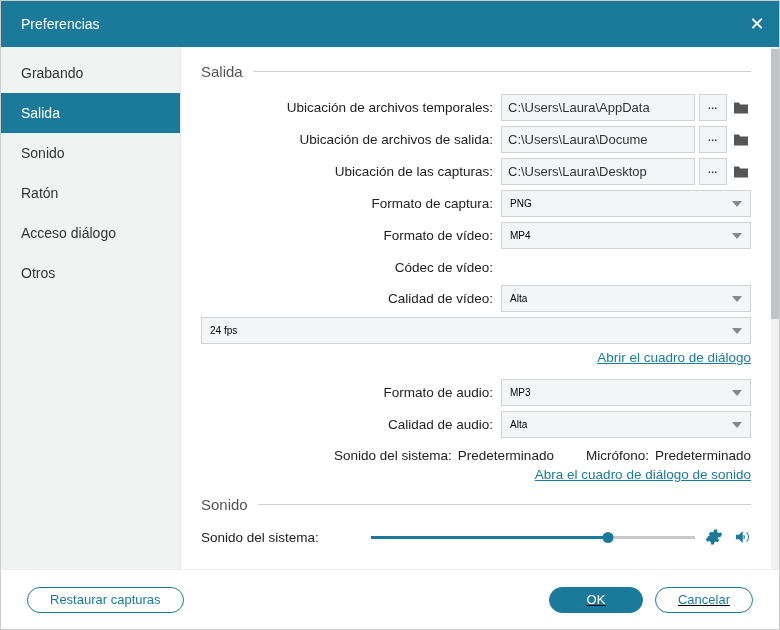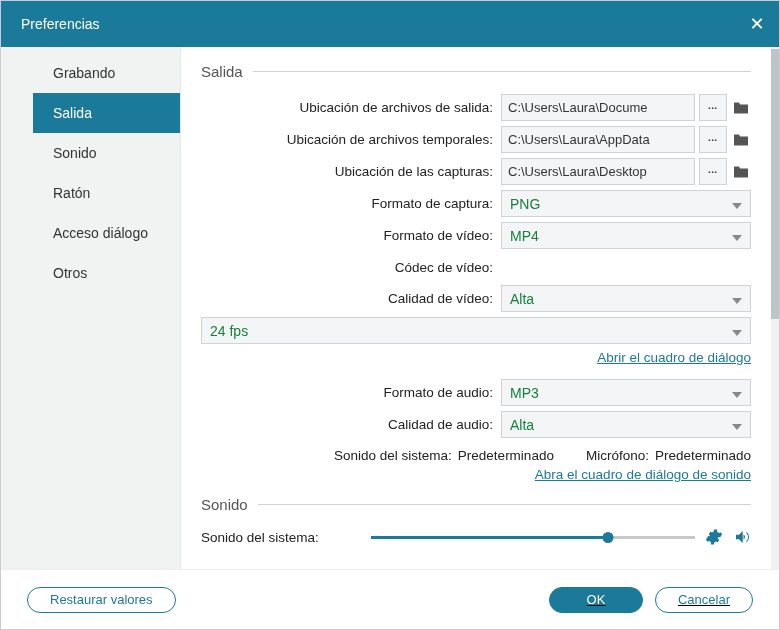--- a/index.html
+++ b/index.html
@@ -2,36 +2,36 @@
 <html><head>
 <meta charset="utf-8">
 <style>
   * { box-sizing: border-box; margin: 0; padding: 0; font-family: "Segoe UI", Arial, sans-serif; }
   body { background: #fff; }
   .window { width: 780px; height: 630px; border: 1px solid #ccc; display: flex; flex-direction: column; box-shadow: 0 2px 8px rgba(0,0,0,0.15); }
   .titlebar { background: #1b7a99; color: #fff; height: 46px; display: flex; align-items: center; justify-content: space-between; padding: 0 14px 0 20px; font-size: 14px; text-align: center; }
   .close-icon { width: 16px; height: 16px; cursor: pointer; }
   .close-icon::before { content: "✕"; font-size: 18px; color: #fff; line-height: 16px; }
   .body { flex: 1; display: flex; overflow: hidden; }
-  .sidebar { width: 180px; background: #f1f3f3; border-right: 1px solid #e5e7e7; padding-top: 6px; padding-left: 32px; }
+  .sidebar { width: 180px; background: #f1f3f3; border-right: 1px solid #e5e7e7; padding-top: 6px; }
   .sidebar-item { padding: 12px 20px; font-size: 14px; color: #333; cursor: pointer; }
   .sidebar-item.active { background: #1b7a99; color: #fff; }
   .content-wrap { flex: 1; position: relative; overflow: hidden; }
   .content { height: 100%; overflow-y: auto; padding: 6px 28px 20px 20px; }
   .section-heading { font-size: 15px; color: #555; display: flex; align-items: center; margin: 10px 0 14px 0; }
   .section-heading .line { flex: 1; height: 1px; background: #d0d0d0; margin-left: 10px; }
   .row { display: flex; align-items: center; margin-bottom: 5px; min-height: 26px; }
   .row-label { width: 300px; text-align: right; padding-right: 8px; font-size: 13.5px; color: #222; }
   .row-control { flex: 1; display: flex; align-items: center; gap: 4px; }
   .path-input { flex: 1; height: 27px; border: 1px solid #cfd3d5; background: #f4f5f6; font-size: 13px; padding: 0 6px; color: #333; overflow: hidden; white-space: nowrap; display: flex; align-items: center; }
   .ellipsis-btn { width: 28px; height: 27px; border: 1px solid #cfd3d5; background: #f4f5f6; cursor: pointer; display: flex; align-items: center; justify-content: center; font-size: 14px; color: #333; letter-spacing: 1px; }
   .ellipsis-btn::before { content: "▪▪▪"; font-size: 6px; letter-spacing: 1px; }
   .folder-icon { width: 20px; height: 27px; cursor: pointer; display: flex; align-items: center; justify-content: center; }
   .folder-icon svg { width: 18px; height: 14px; fill: #555; }
-  .select { flex: 1; height: 27px; border: 1px solid #cfd3d5; background: #f4f5f6; display: flex; align-items: center; justify-content: space-between; padding: 0 8px; font-size: 14px; color: #15803d; cursor: pointer; }
+  .select { flex: 1; height: 27px; border: 1px solid #cfd3d5; background: #f4f5f6; display: flex; align-items: center; justify-content: space-between; padding: 0 8px; font-size: 10px; color: #000000; cursor: pointer; }
   .chevron-down::before { content: ""; display: inline-block; width: 0; height: 0; border-left: 5px solid transparent; border-right: 5px solid transparent; border-top: 6px solid #888; }
   .link-row { display: flex; justify-content: flex-end; margin: 6px 0 14px 0; }
   .link { color: #1b7a99; font-size: 13.5px; text-decoration: underline; cursor: pointer; }
   .inline-info { display: flex; justify-content: flex-end; gap: 8px; font-size: 13.5px; color: #222; margin: 10px 0 4px 0; flex-wrap: wrap; }
   .inline-info .pair { display: flex; gap: 6px; }
   .slider-row { display: flex; align-items: center; margin-top: 12px; gap: 10px; }
   .slider-label { font-size: 13.5px; color: #222; width: 160px; }
   .slider-track { flex: 1; height: 20px; position: relative; display: flex; align-items: center; cursor: pointer; }
   .slider-bg { position: absolute; left: 0; right: 0; height: 3px; background: #c8c8c8; }
   .slider-fill { position: absolute; left: 0; height: 3px; background: #1b7a99; width: 73%; }
@@ -65,44 +65,44 @@
     </div>
     <div class="content-wrap">
       <div class="content">
 
         <div class="section-heading">
           <span>Salida</span>
           <span class="line"></span>
         </div>
 
         <div class="row">
+          <div class="row-label">Ubicación de archivos temporales:</div>
+          <div class="row-control">
+            <div class="path-input">C:\Users\Laura\AppData</div>
+            <div class="ellipsis-btn"></div>
+            <div class="folder-icon">
+                <svg viewBox="0 0 24 20">
+                  <path d="M2 2h7l2 3h11v13H2z"></path>
+                </svg>
+              </div>
+          </div>
+        </div>
+        <div class="row">
           <div class="row-label">Ubicación de archivos de salida:</div>
           <div class="row-control">
             <div class="path-input">C:\Users\Laura\Docume</div>
             <div class="ellipsis-btn"></div>
             <div class="folder-icon">
                 <svg viewBox="0 0 24 20">
                   <path d="M2 2h7l2 3h11v13H2z"></path>
                 </svg>
               </div>
           </div>
         </div>
         <div class="row">
-          <div class="row-label">Ubicación de archivos temporales:</div>
-          <div class="row-control">
-            <div class="path-input">C:\Users\Laura\AppData</div>
-            <div class="ellipsis-btn"></div>
-            <div class="folder-icon">
-                <svg viewBox="0 0 24 20">
-                  <path d="M2 2h7l2 3h11v13H2z"></path>
-                </svg>
-              </div>
-          </div>
-        </div>
-        <div class="row">
           <div class="row-label">Ubicación de las capturas:</div>
           <div class="row-control">
             <div class="path-input">C:\Users\Laura\Desktop</div>
             <div class="ellipsis-btn"></div>
             <div class="folder-icon">
                 <svg viewBox="0 0 24 20">
                   <path d="M2 2h7l2 3h11v13H2z"></path>
                 </svg>
               </div>
           </div>
@@ -208,19 +208,19 @@
           </div>
         </div>
 
       </div>
       <div class="scrollbar-fake">
         <div class="scrollbar-thumb"></div>
       </div>
     </div>
   </div>
   <div class="footer">
-    <div class="btn btn-outline">Restaurar valores</div>
+    <div class="btn btn-outline">Restaurar capturas</div>
     <div class="footer-right">
       <div class="btn btn-primary">OK</div>
       <div class="btn btn-outline">Cancelar</div>
     </div>
   </div>
 </div>
 
 </body></html>

